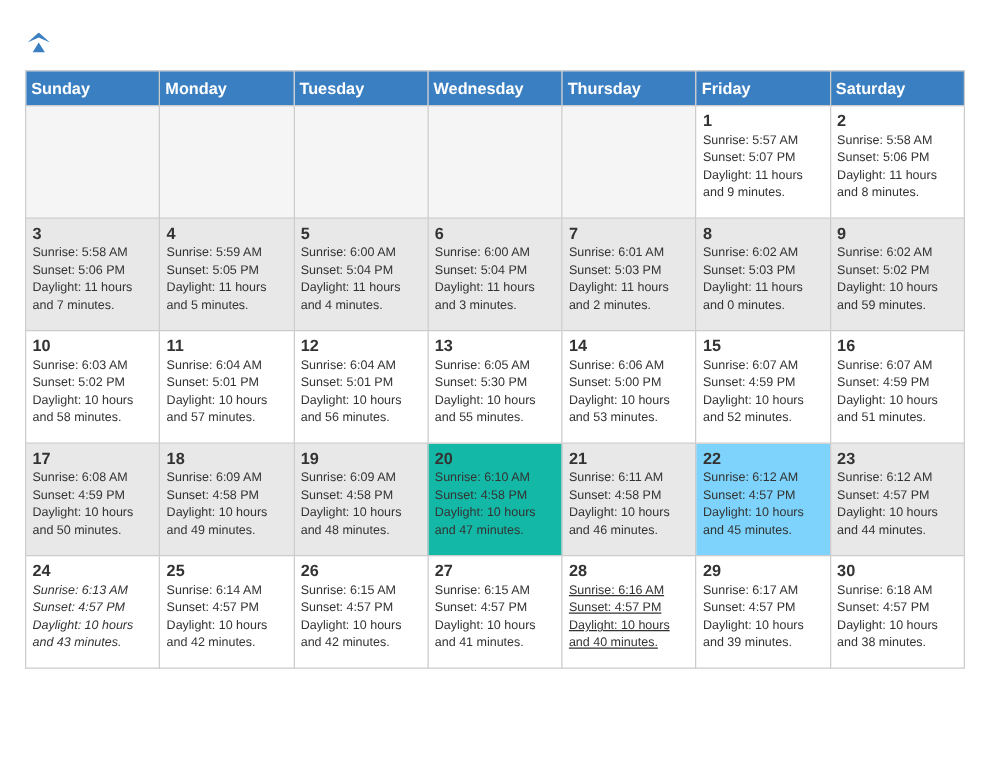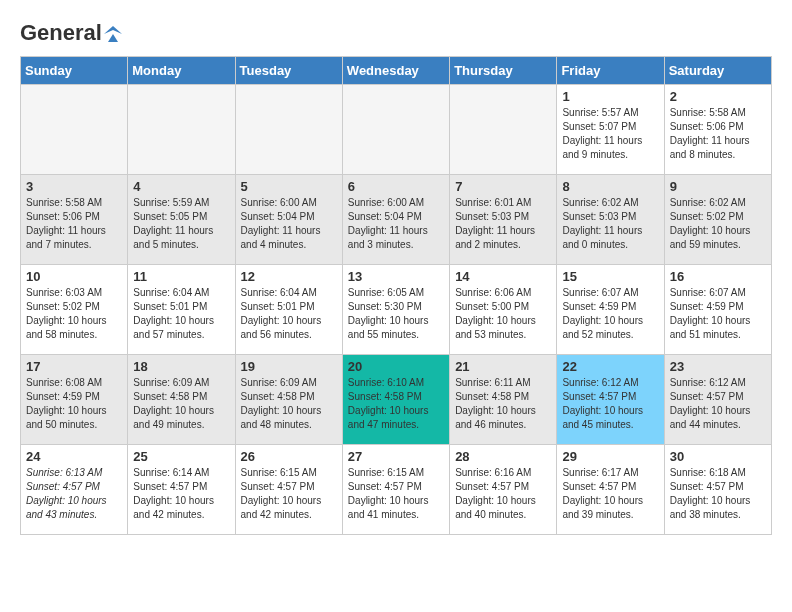--- a/index.html
+++ b/index.html
@@ -75,21 +75,21 @@
       color: #333;
     }
   </style>
 </head>
 <body>
 
 <div class="header">
   <div class="logo">
     <div class="logo-line">
       <span style="font-size:22px;font-weight:bold;color:#333;">
-        <span style="color:#333;">General</span><svg width="18" height="16" viewBox="0 0 18 16" style="display:inline;vertical-align:middle;margin-left:2px;">
+        <svg width="18" height="16" viewBox="0 0 18 16" style="display:inline;vertical-align:middle;margin-left:2px;">
             <polygon points="0,8 9,0 18,8 9,4" fill="#3a7fc1"></polygon>
             <polygon points="4,16 9,8 14,16" fill="#3a7fc1"></polygon>
           </svg>
       </span>
     </div>
     <div>
       <span style="font-size:22px;font-weight:bold;color:#3a7fc1;"></span>
     </div>
   </div>
   <div class="title-block">
@@ -309,21 +309,21 @@
         </td>
         <td>
           <span class="day-num">27</span>
           <div class="day-info" style="white-space: pre-line;">Sunrise: 6:15 AM
 Sunset: 4:57 PM
 Daylight: 10 hours
 and 41 minutes.</div>
         </td>
         <td>
           <span class="day-num">28</span>
-          <div class="day-info" style="white-space: pre-line;">Sunrise: 6:16 AM
+          <div class="day-info" style="white-space: pre-line; text-decoration: underline;">Sunrise: 6:16 AM
 Sunset: 4:57 PM
 Daylight: 10 hours
 and 40 minutes.</div>
         </td>
         <td>
           <span class="day-num">29</span>
           <div class="day-info" style="white-space: pre-line;">Sunrise: 6:17 AM
 Sunset: 4:57 PM
 Daylight: 10 hours
 and 39 minutes.</div>

